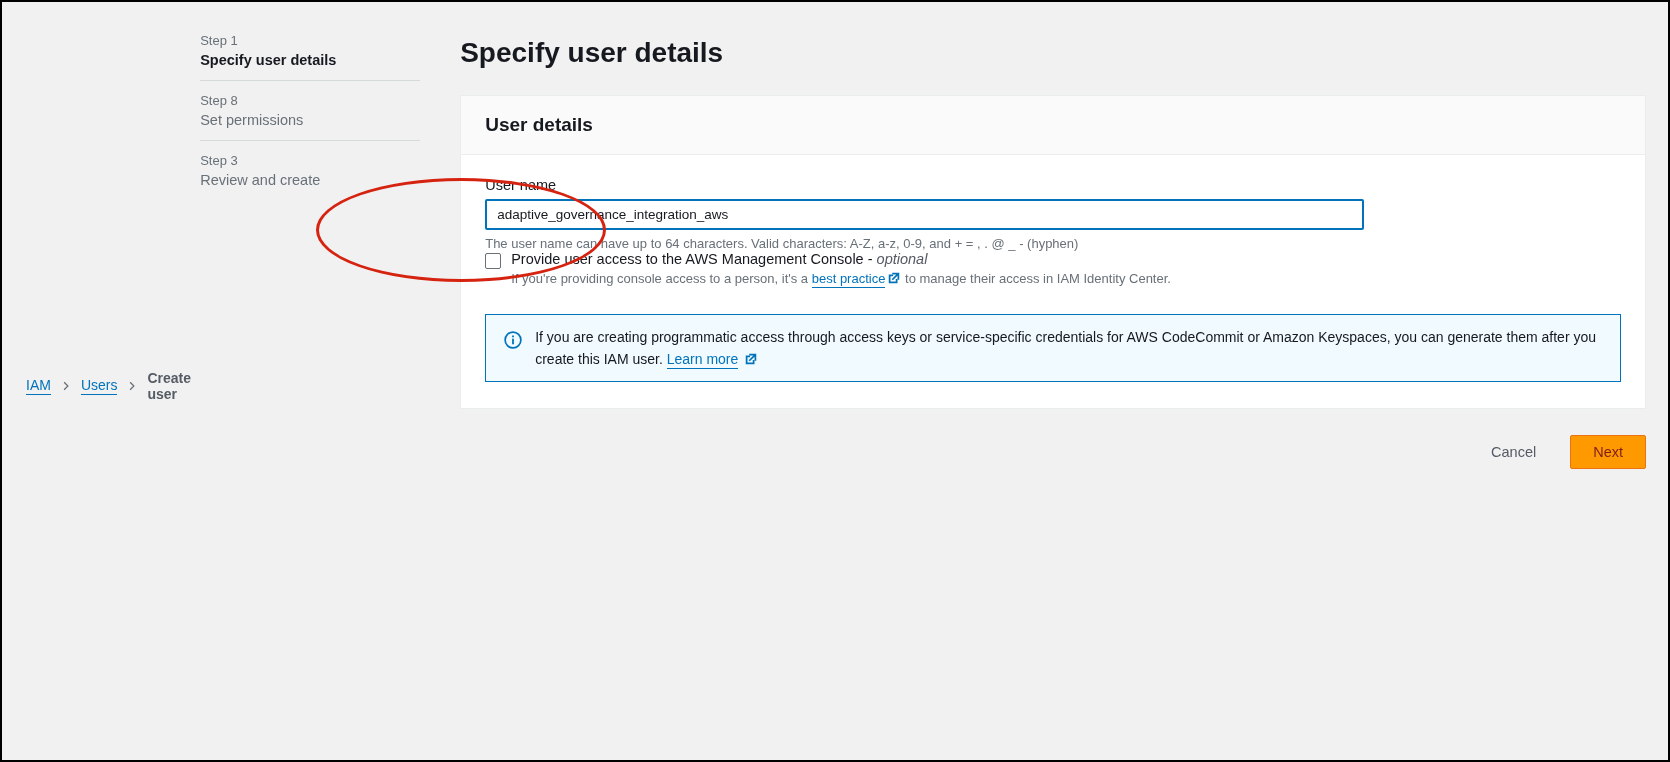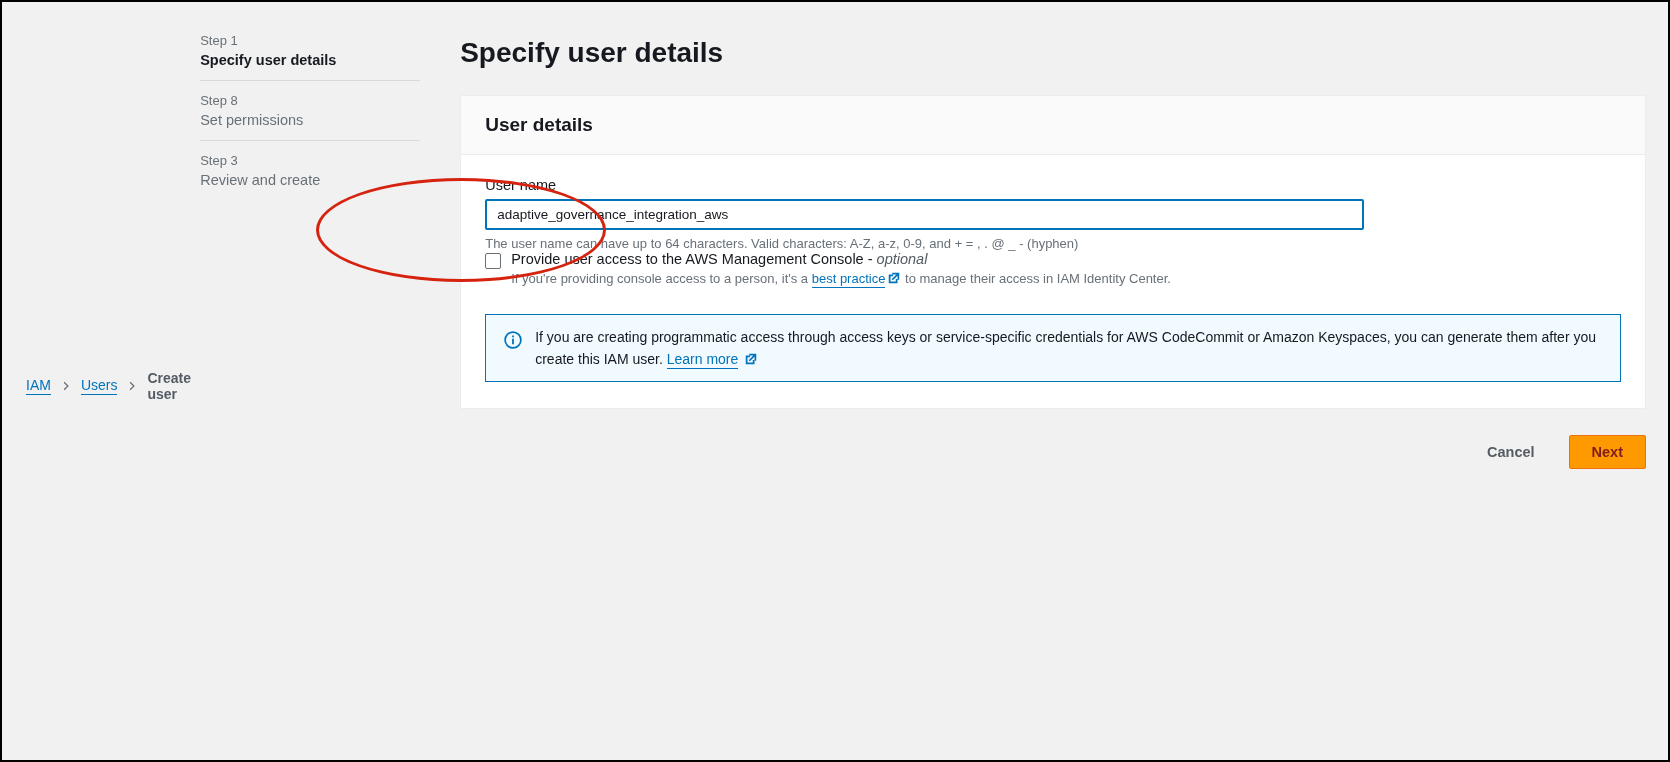--- a/index.html
+++ b/index.html
@@ -183,21 +183,21 @@
     margin-top: 6px;
   }
   .footer {
     display: flex;
     justify-content: flex-end;
     gap: 12px;
     margin-top: 26px;
   }
   .btn {
     font-size: 14.5px;
-    font-weight: 700;
+    font-weight: 400;
     padding: 8px 22px;
     border-radius: 2px;
     cursor: pointer;
     border: 1px solid transparent;
   }
   .btn-link {
     background: transparent;
     border: none;
     color: #545b64;
   }

